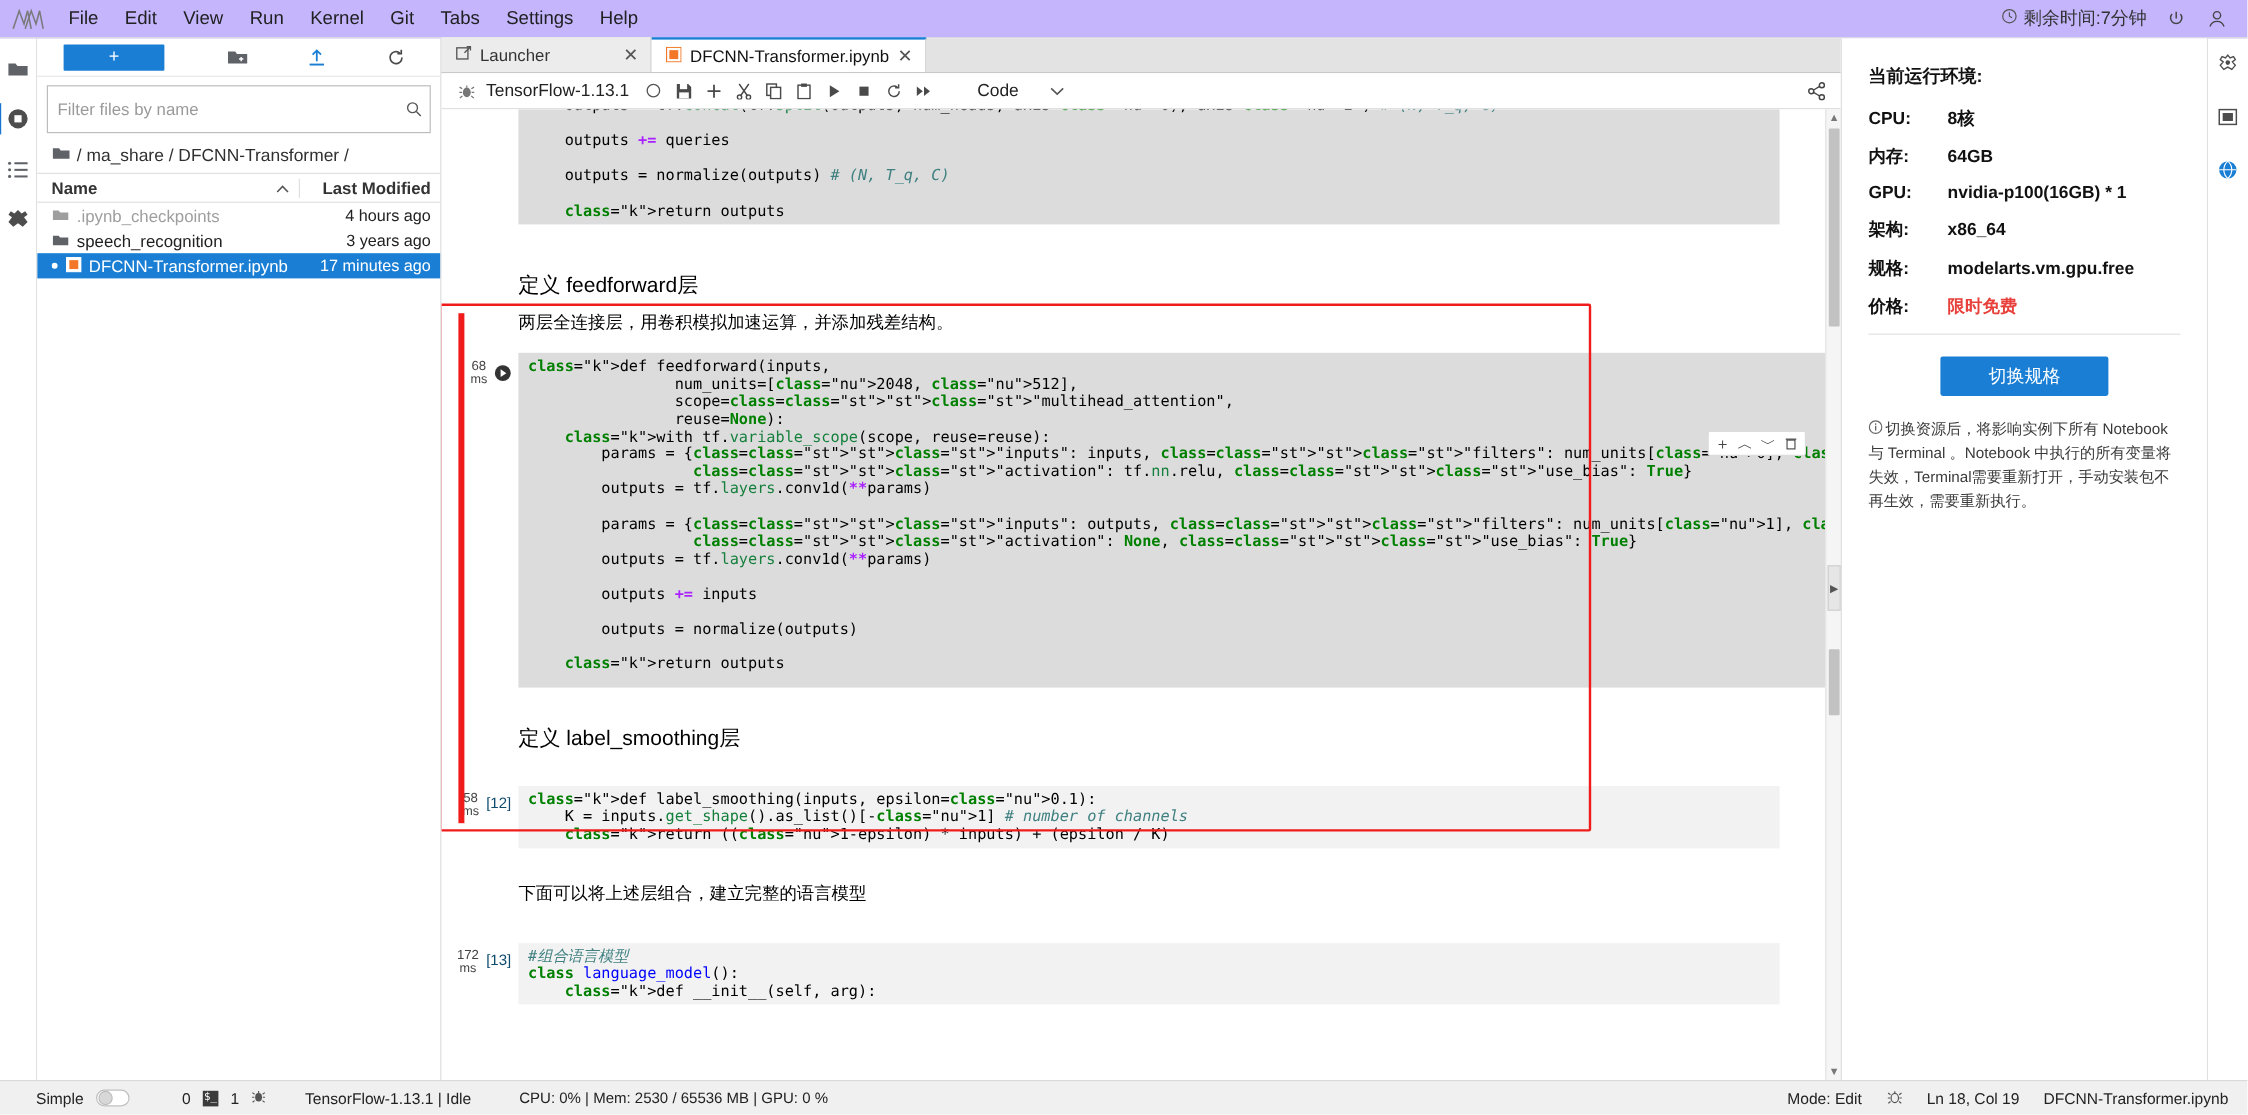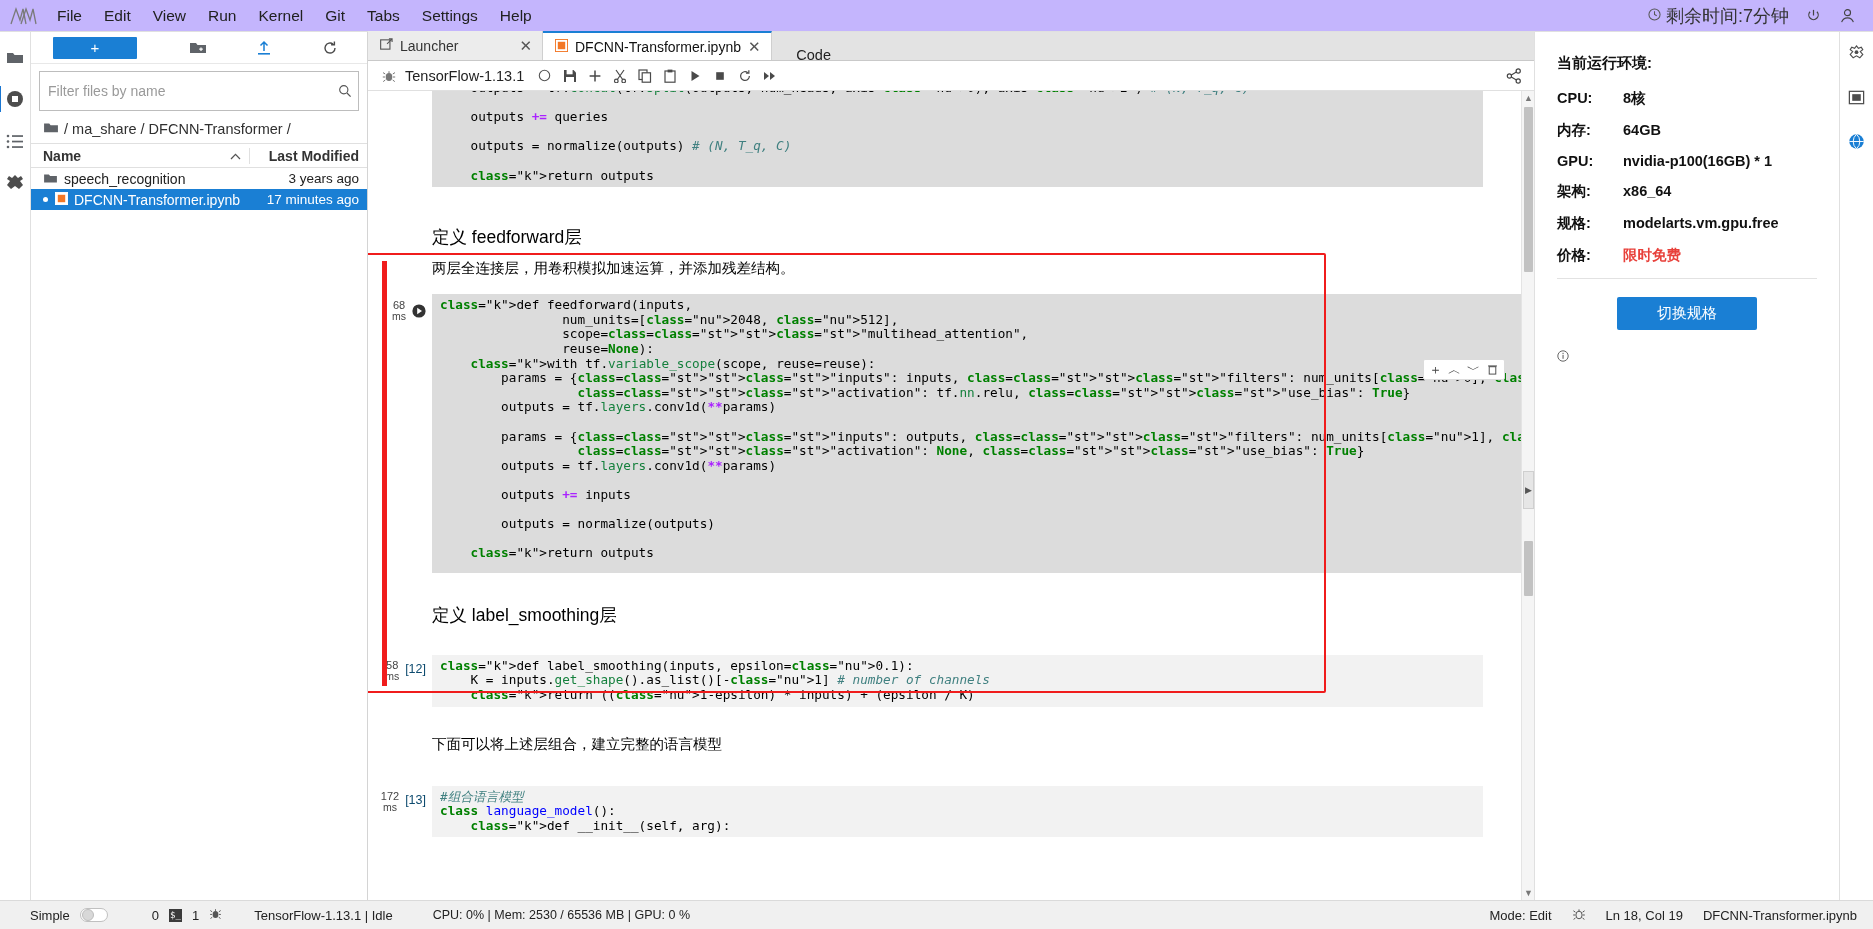--- a/index.html
+++ b/index.html
@@ -21,21 +21,21 @@
     position: relative;
   }
   .logo { width: 46px; display: flex; align-items: center; justify-content: center; }
   .logo svg { display: block; }
   .menu-item {
     padding: 0 11px; height: 32px; line-height: 32px;
     font-size: 15.5px; color: #212121; cursor: pointer; white-space: nowrap;
   }
   .menubar-right {
     margin-left: auto; display: flex; align-items: center; gap: 14px;
-    padding-right: 16px; font-size: 18px; color: #333;
+    padding-right: 16px; font-size: 15px; color: #333;
   }
   .mb-timer { display: flex; align-items: center; gap: 5px; }
   .mb-ic { width: 20px; height: 20px; display: flex; align-items: center; justify-content: center; cursor: pointer; }
 
   
   .mainrow { flex: 1; display: flex; min-height: 0; }
 
   
   .rail {
     width: 31px; min-width: 31px; background: #fff;
@@ -110,22 +110,22 @@
   .tab.active { background: #fff; border-top: 2px solid #1a7fd4; color: #111; }
   .tab .x { font-size: 15px; color: #555; margin-left: 10px; }
 
   .nbtoolbar {
     height: 30px; background: #fff; display: flex; align-items: center;
     gap: 0px; padding: 0 8px; border-bottom: 1px solid #e0e0e0;
   }
   .tb-ic { width: 25px; height: 25px; display:flex; align-items:center; justify-content:center; cursor: pointer; color:#444; }
   .kernel-name { font-size: 14.5px; color: #222; padding: 0 8px 0 4px; }
   .celltype {
-    display:flex; align-items:flex-start; gap: 26px; margin-left: 10px;
-    font-size: 14.5px; color: #222; cursor: pointer; padding: 1px 4px; flex-direction: column;
+    display:flex; align-items:flex-start; gap: 26px; margin-left: 28px;
+    font-size: 14.5px; color: #222; cursor: pointer; padding: 1px 4px;
   }
   .tb-spacer { flex: 1; }
 
   .nbscroll { flex: 1; position: relative; overflow: hidden; background: #f2f2f2; display:flex; }
   .nbpage { flex:1; background: #fff; position: relative; overflow: hidden; }
 
   .cellwrap { position: relative; display: flex; }
   .cell-gutter {
     width: 64px; min-width: 64px; font-size: 11.5px; color: #555;
     text-align: right; padding-right: 6px; padding-top: 4px;
@@ -350,20 +350,31 @@
           <span>
             <svg width="11" height="8" viewBox="0 0 11 8">
                 <path d="M1 6 L5.5 1.4 L10 6" stroke="#555" stroke-width="1.3" fill="none"></path>
               </svg>
           </span>
         </div>
         <div class="c-mod">Last Modified</div>
       </div>
 
       <div class="fb-list">
+        <div class="fb-row dim">
+          <span class="nm">
+            <span>
+              <svg width="15" height="12" viewBox="0 0 18 15">
+                  <path d="M1 3 L7 3 L8.5 5 L17 5 L17 13 L1 13 Z" fill="#9e9e9e"></path>
+                </svg>
+            </span>
+            <span>.ipynb_checkpoints</span>
+          </span>
+          <span class="dt">4 hours ago</span>
+        </div>
         <div class="fb-row">
           <span class="nm">
             <span>
               <svg width="15" height="12" viewBox="0 0 18 15">
                   <path d="M1 3 L7 3 L8.5 5 L17 5 L17 13 L1 13 Z" fill="#5f6368"></path>
                 </svg>
             </span>
             <span>speech_recognition</span>
           </span>
           <span class="dt">3 years ago</span>
@@ -657,21 +668,21 @@
 
       <button class="rp-btn">切换规格</button>
 
       <div class="rp-note">
         <span class="info-ic">
           <svg width="12" height="12" viewBox="0 0 12 12">
               <circle cx="6" cy="6" r="5.2" fill="none" stroke="#666" stroke-width="1"></circle>
               <rect x="5.5" y="4.8" width="1.1" height="4" fill="#666"></rect>
               <rect x="5.5" y="2.8" width="1.1" height="1.2" fill="#666"></rect>
             </svg>
-        </span>
+        </span><span>切换资源后，将影响实例下所有 Notebook 与 Terminal 。Notebook 中执行的所有变量将失效，Terminal需要重新打开，手动安装包不再生效，需要重新执行。</span>
       </div>
     </div>
 
     <div class="rail-right">
       <div class="rr-ic">
         <svg width="19" height="19" viewBox="0 0 20 20">
             <path d="M10 2 L12 4.5 L15 3.3 L16.6 6 L14 8 L16.6 11 L13.5 14.5 L10 12.5 L6.5 14.5 L3.4 11 L6 8 L3.4 6 L5 3.3 L8 4.5 Z" fill="none" stroke="#4d4d4d" stroke-width="1.2"></path>
             <circle cx="10" cy="8.6" r="2" fill="#4d4d4d"></circle>
           </svg>
       </div>

